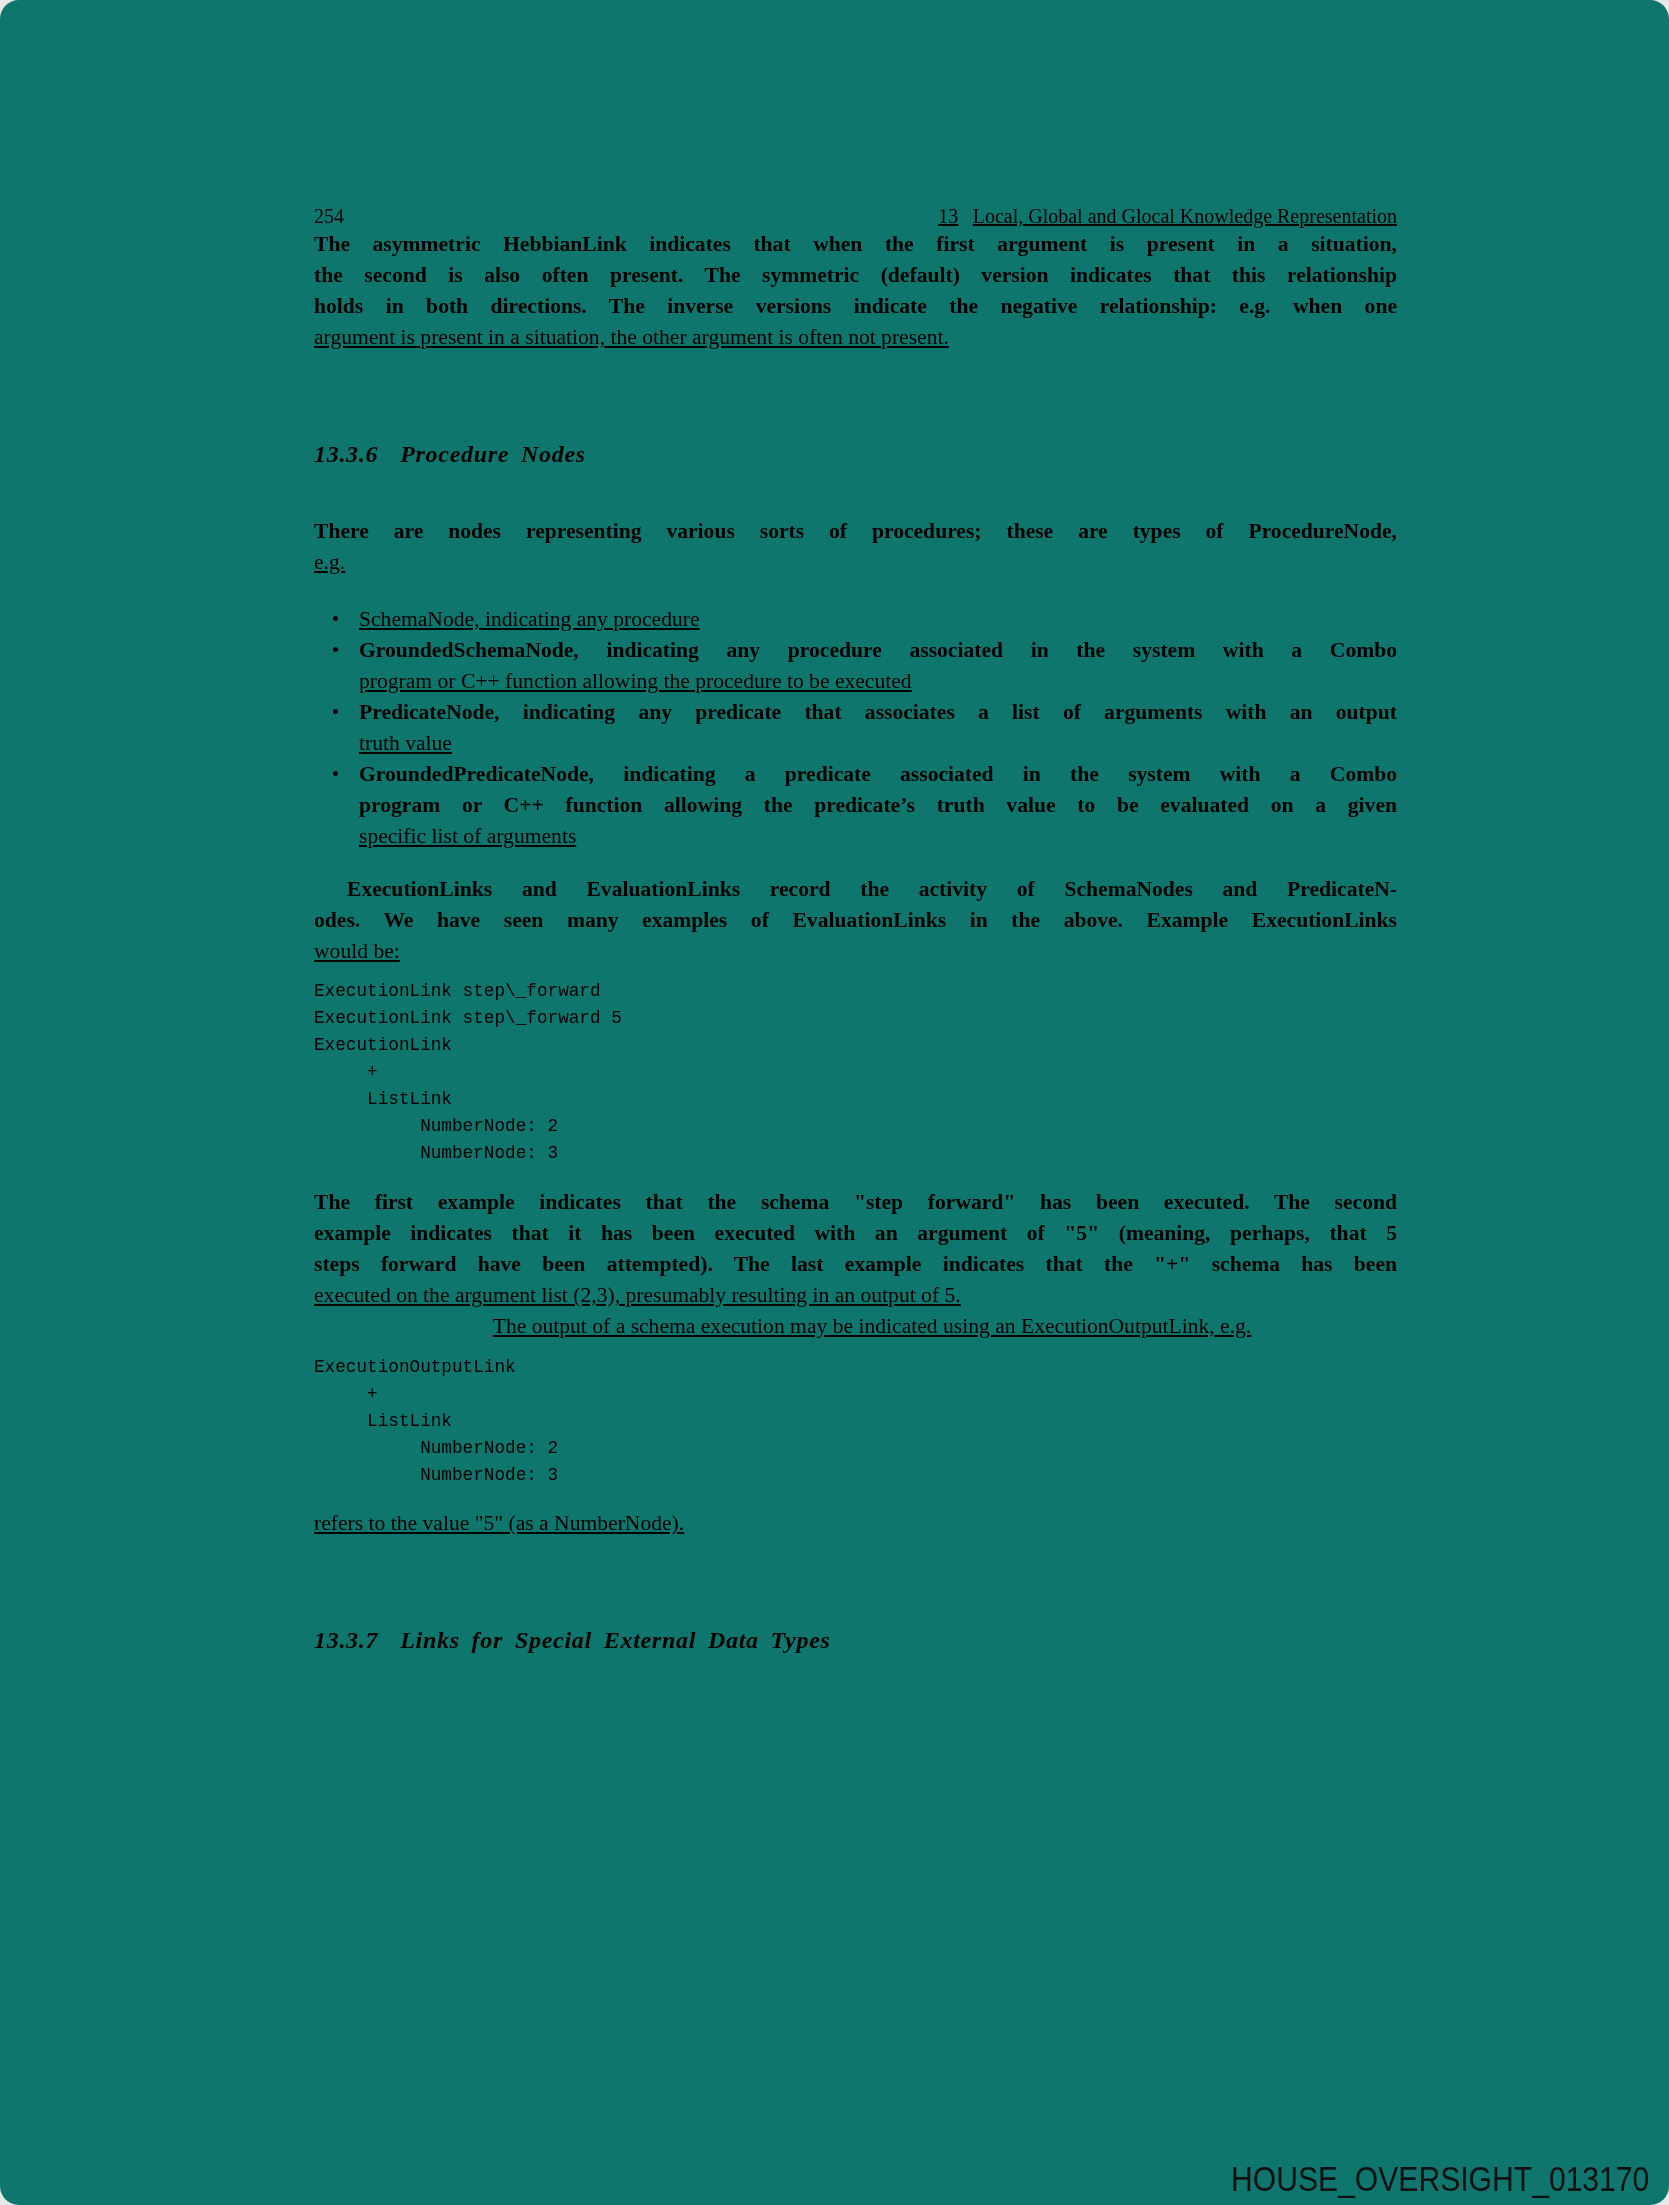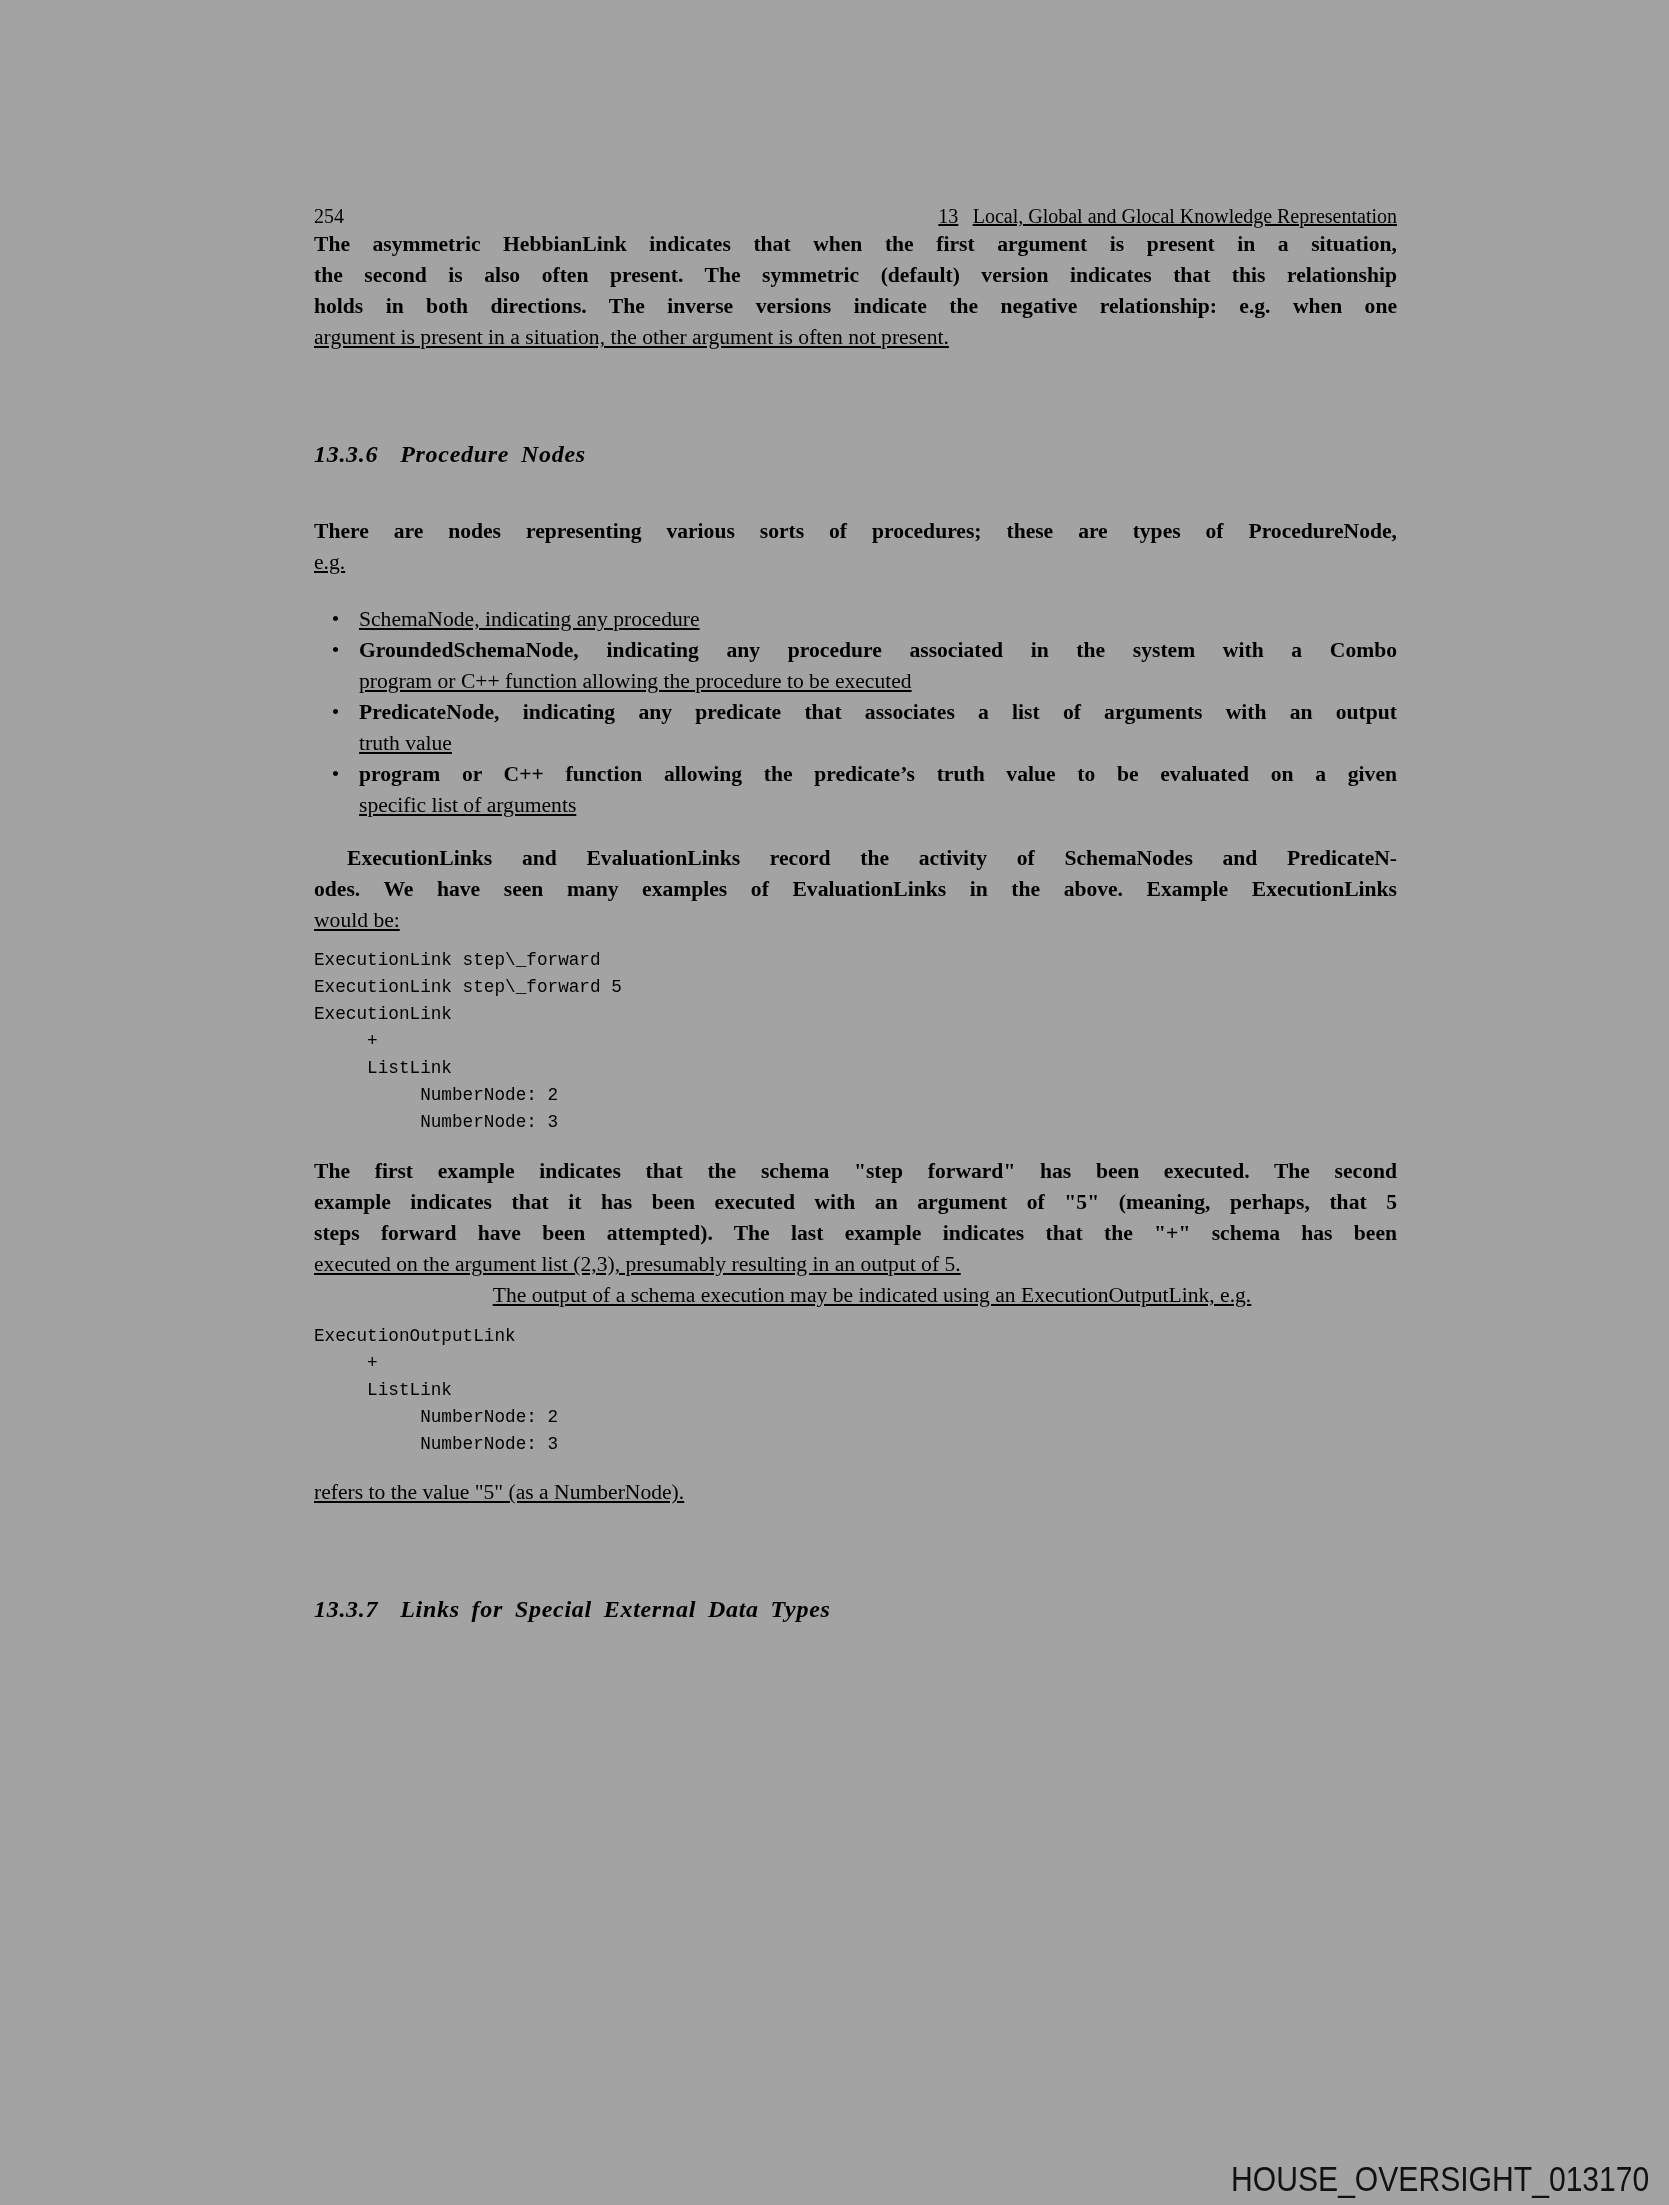--- a/index.html
+++ b/index.html
@@ -1,23 +1,24 @@
 <!DOCTYPE html>
 <html style="font-size:10.5px"><head>
 <meta charset="utf-8">
 <style>
   html, body { margin: 0; padding: 0; background: #e8e8e8; }
   .page {
     position: relative;
     width: 1669px;
     height: 2205px;
-    background: #a3a3a3;
+    background: #0f766e;
     font-family: "Liberation Serif", serif;
     color: #000000;
     overflow: hidden;
+    border-radius: 19px;
   }
   .runninghead {
     position: absolute;
     top: 203px;
     left: 314px;
     width: 1083px;
     height: 27.5px;
     font-size: 20px;
     line-height: 27.5px;
   }
@@ -109,20 +110,21 @@
           <div class="jline">GroundedSchemaNode, indicating any procedure associated in the system with a Combo</div>
           <div class="lastline">program or C++ function allowing the procedure to be executed</div>
         </div>
         <div class="bitem">
           <span class="bmarker">•</span>
           <div class="jline">PredicateNode, indicating any predicate that associates a list of arguments with an output</div>
           <div class="lastline">truth value</div>
         </div>
         <div class="bitem">
           <span class="bmarker">•</span>
+          <div class="jline">GroundedPredicateNode, indicating a predicate associated in the system with a Combo</div>
           <div class="jline">program or C++ function allowing the predicate’s truth value to be evaluated on a given</div>
           <div class="lastline">specific list of arguments</div>
         </div>
       </div>
       <div class="para indent">
         <div class="jline">ExecutionLinks and EvaluationLinks record the activity of SchemaNodes and PredicateN-</div>
         <div class="jline">odes. We have seen many examples of EvaluationLinks in the above. Example ExecutionLinks</div>
         <div class="lastline">would be:</div>
       </div>
       <div class="codeblock">

